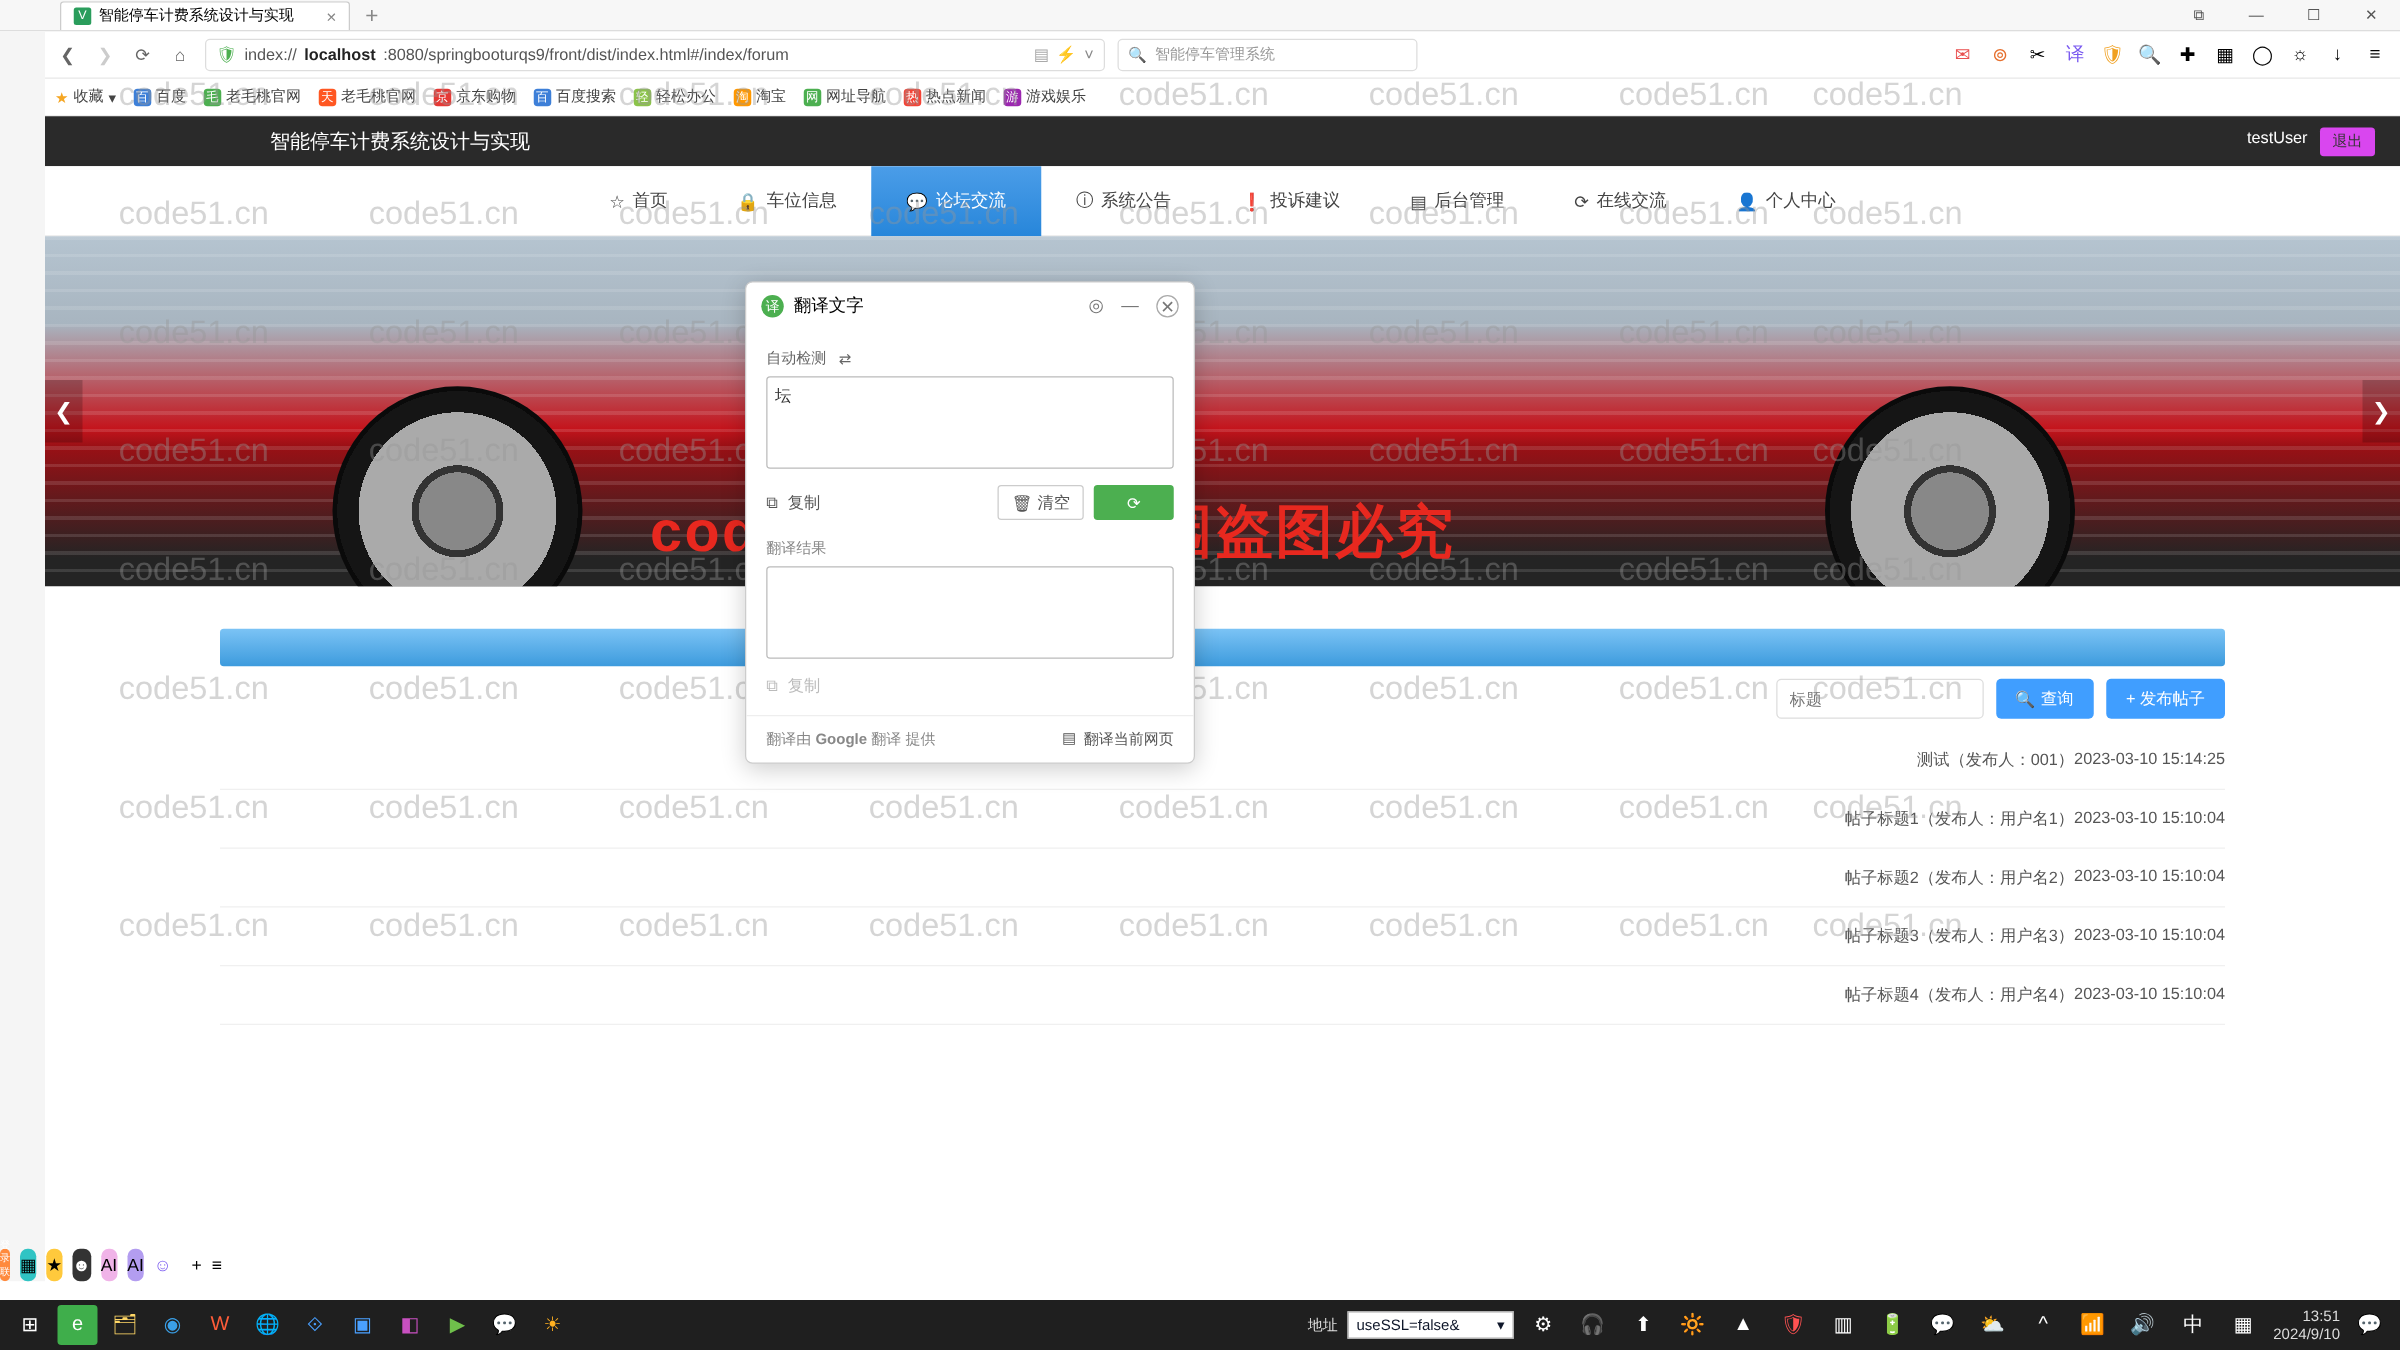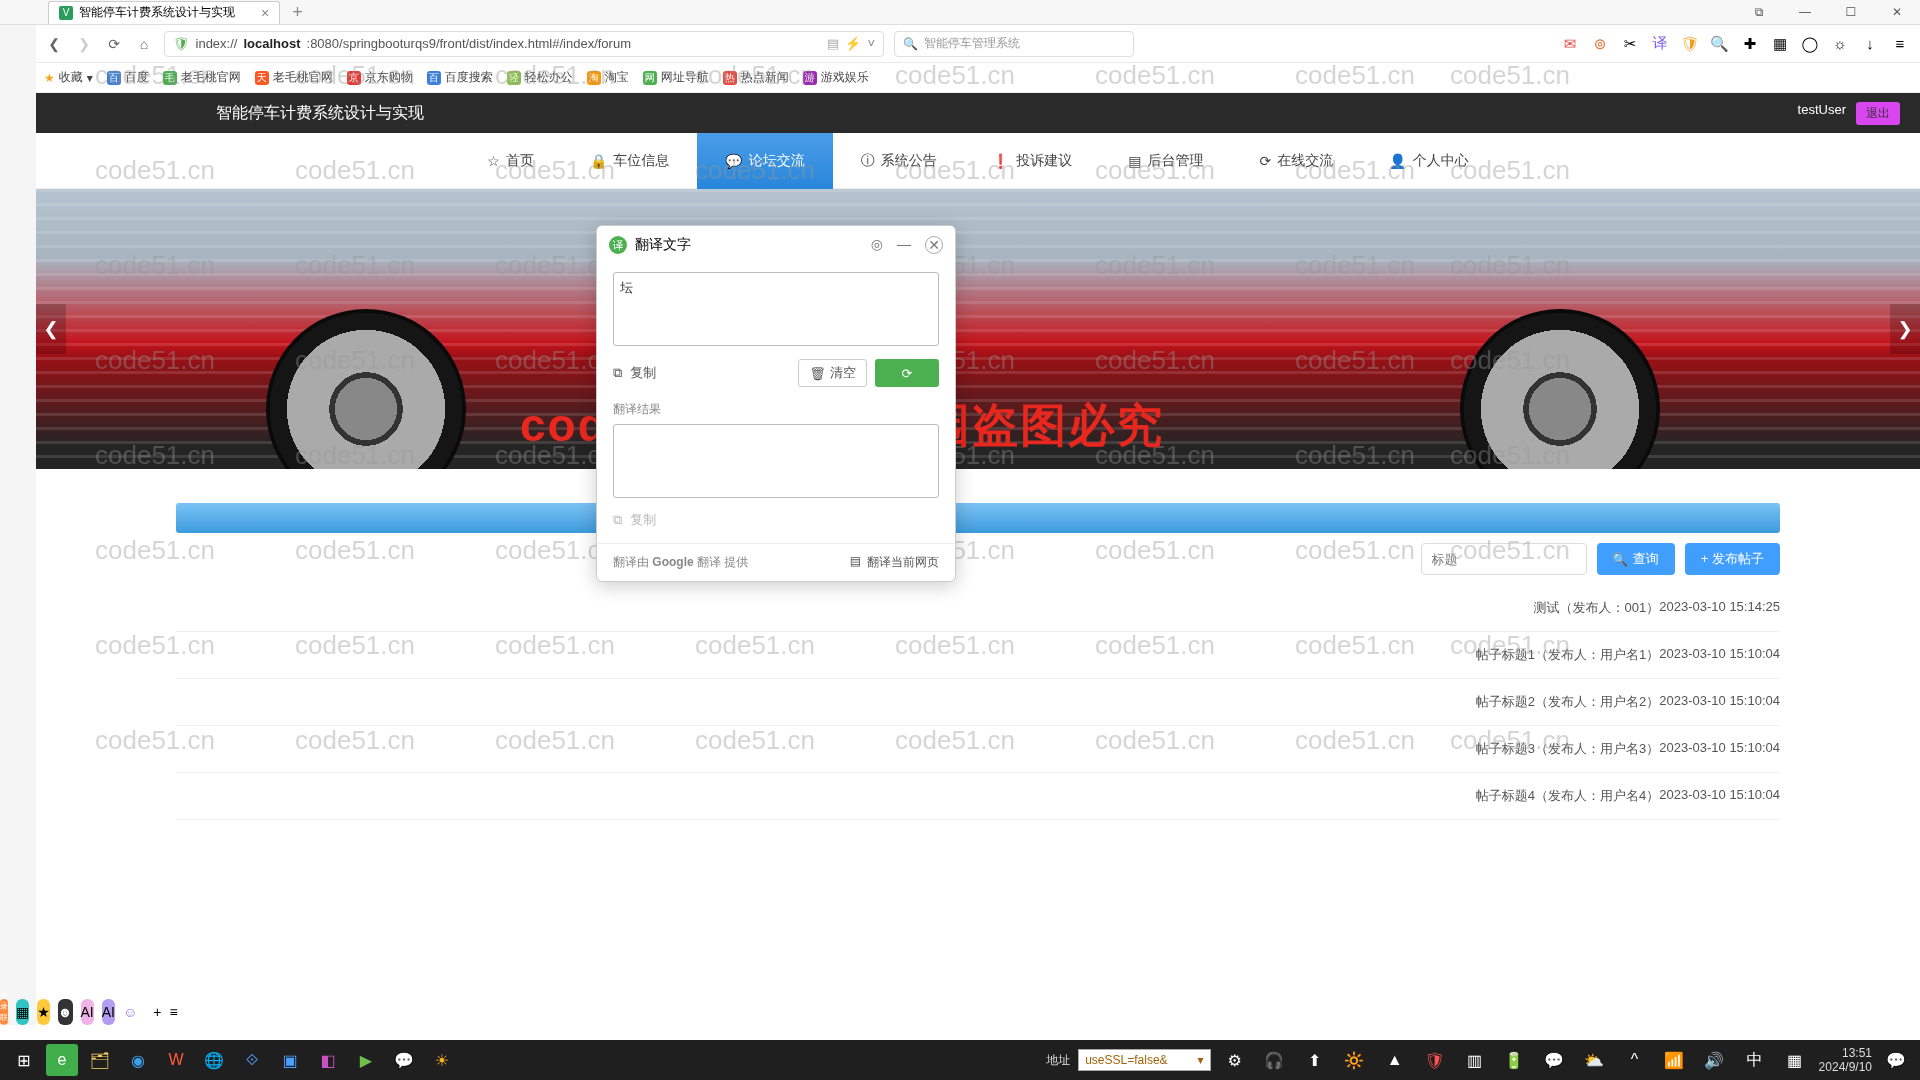--- a/index.html
+++ b/index.html
@@ -57,21 +57,21 @@
 .tarow{display:flex;align-items:center;gap:8px;margin-top:10px;font-size:13px;color:#555}
 .tarow .sp{margin-left:auto}
 .clearbtn{border:1px solid #ccc;padding:4px 10px;border-radius:3px;display:flex;gap:4px;align-items:center}
 .gobtn{width:64px;height:28px;background:#4caf50;border-radius:3px;color:#fff;display:flex;align-items:center;justify-content:center}
 .reslabel{font-size:12px;color:#888;margin-top:14px}
 .tpop-foot{display:flex;align-items:center;padding:10px 16px;font-size:12px;color:#888;border-top:1px solid #eee}
 .tpop-foot .r{margin-left:auto;display:flex;gap:6px;color:#555}
 .taskbar{position:absolute;left:0;bottom:0;width:1920px;height:40px;background:#1f1f1f;display:flex;align-items:center;padding:0 8px;gap:6px}
 .tbi{width:32px;height:32px;border-radius:3px;display:flex;align-items:center;justify-content:center;font-size:16px;color:#fff}
 .statusbar{position:absolute;right:0;bottom:0;height:40px;display:flex;align-items:center;gap:8px;color:#ddd;font-size:12px;padding-right:8px}
-.dd{background:#fff;color:#a16207;border:1px solid #aaa;height:22px;padding:0 6px;font-size:12px;display:flex;align-items:center;gap:30px}
+.dd{background:#fff;color:#0f172a;border:1px solid #aaa;height:22px;padding:0 6px;font-size:12px;display:flex;align-items:center;gap:30px}
 </style>
 </head>
 <body>
 
 <div class="titlebar">
   <div class="tab">
     <span class="tab-icon">V</span>
     <span>智能停车计费系统设计与实现</span>
     <span class="tab-close">×</span>
   </div>
@@ -237,20 +237,24 @@
     <div class="tpop-h">
       <span class="ti">译</span>
       <span>翻译文字</span>
       <div class="tpop-ctrl">
         <span>◎</span>
         <span>—</span>
         <span style="border:1px solid #aaa;border-radius:50%;width:18px;height:18px;display:inline-flex;align-items:center;justify-content:center;cursor:pointer">✕</span>
       </div>
     </div>
     <div class="tpop-body">
+      <div class="lang">
+          <span>自动检测</span> 
+          <span>⇄</span>
+        </div>
       <textarea class="ta" style="">坛</textarea>
       <div class="tarow">
         <span>⧉</span>
           <span>复制</span>
         <span class="sp"></span>
         <span class="clearbtn">🗑 <span>清空</span></span>
         <span class="gobtn">⟳</span>
       </div>
       <div class="reslabel">翻译结果</div>
       <textarea class="ta" style="margin-top: 6px; color: rgb(153, 153, 153);" readonly=""></textarea>

